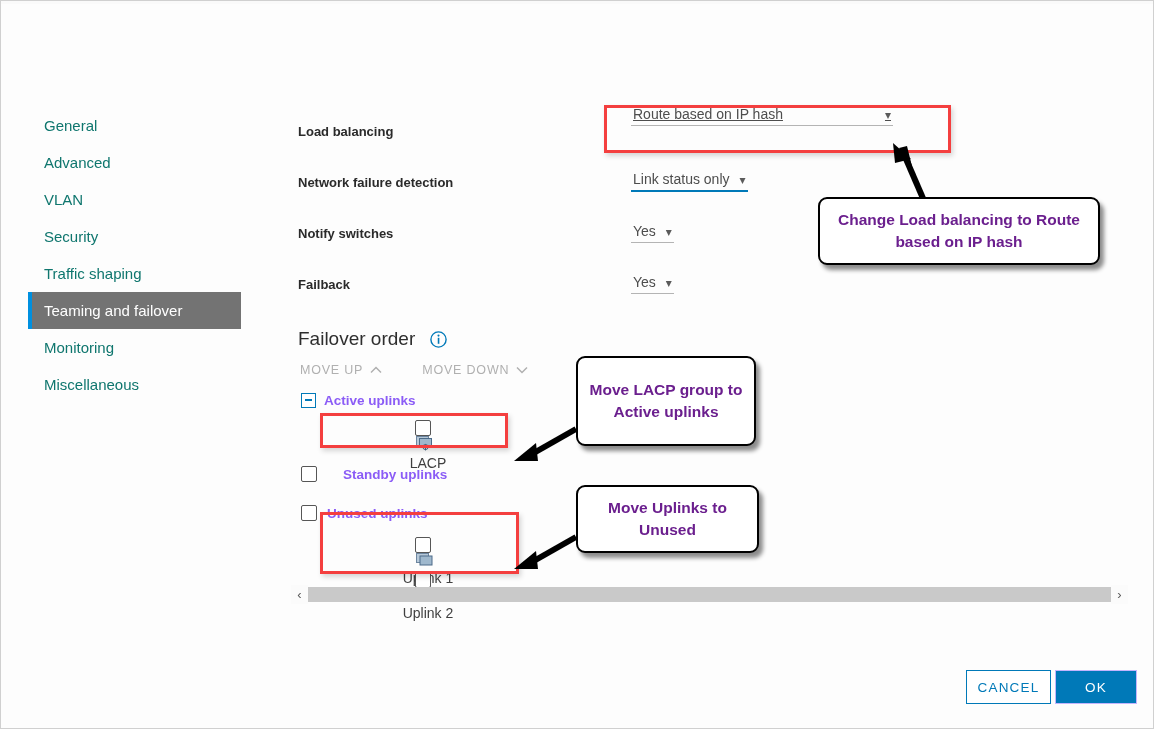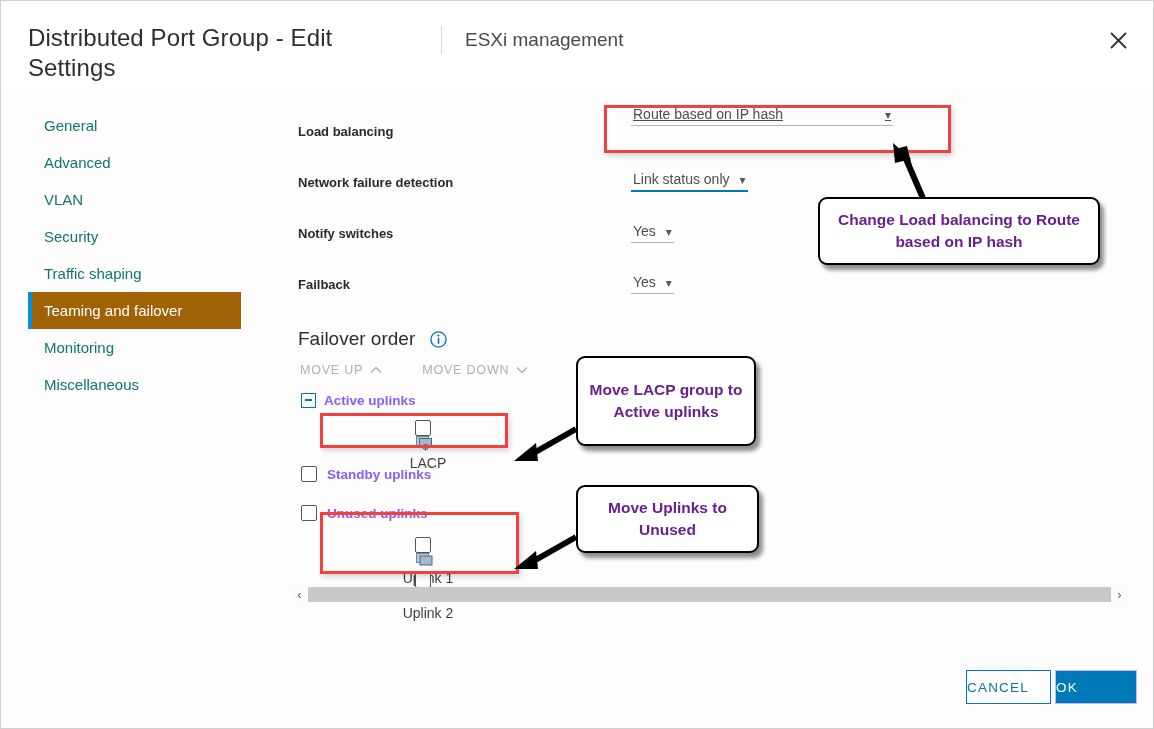--- a/index.html
+++ b/index.html
@@ -52,21 +52,21 @@
   }
   .side-item {
     position: relative;
     height: 37px; line-height: 37px;
     padding-left: 16px;
     font-size: 15px; color: #0f766e;
     cursor: pointer;
     white-space: nowrap;
   }
   .side-item.selected {
-    background: #a16207;
+    background: #737373;
     color: #ffffff;
   }
   .side-item.selected::before {
     content: ""; position: absolute; left: 0; top: 0;
     width: 4px; height: 100%; background: #0090e0;
   }
   .form-label {
     font-size: 13px; font-weight: bold; color: #2a2a2a;
     position: absolute; left: 297px;
   }
@@ -148,51 +148,38 @@
     color: #5a5a5a; font-size: 13px; cursor: pointer; background: #fbfbfb;
   }
   .hscroll .track {
     flex: 1; height: 15px; background: #ececec;
   }
   .hscroll .thumb { height: 15px; background: #c9c9c9; width: 100%; cursor: pointer; }
 
   
   .btn {
     position: absolute; height: 34px;
-    display: flex; align-items: center; 
+    display: flex; align-items: center; justify-content: center;
     font-size: 13.5px; letter-spacing: 1.2px; cursor: pointer;
   }
   .btn-cancel {
     left: 965px; top: 669px; width: 85px;
     border: 1px solid #0079b8; color: #0079b8; background: #fff;
   }
   .btn-ok {
     left: 1054px; top: 669px; width: 82px;
     background: #0079b8; color: #ffffff; border: 1px solid #c4b5fd;
   }
 </style>
 </head>
 <body>
 
 <div id="app">
   <div class="top-rule"></div>
 
-  <div class="header">
-    <div class="title">Distributed Port Group - Edit Settings</div>
-    <div class="header-divider"></div>
-    <div class="subtitle">ESXi management</div>
-    <div class="close-btn">
-      <span>
-        <svg width="19" height="19" viewBox="0 0 19 19">
-          <line x1="2" y1="2" x2="17" y2="17" stroke="#333" stroke-width="1.8"></line>
-          <line x1="17" y1="2" x2="2" y2="17" stroke="#333" stroke-width="1.8"></line>
-        </svg>
-      </span>
-    </div>
-  </div>
 
   <div class="sidebar">
     <div class="side-item"><span>General</span></div>
     <div class="side-item"><span>Advanced</span></div>
     <div class="side-item"><span>VLAN</span></div>
     <div class="side-item"><span>Security</span></div>
     <div class="side-item"><span>Traffic shaping</span></div>
     <div class="side-item selected"><span>Teaming and failover</span></div>
     <div class="side-item"><span>Monitoring</span></div>
     <div class="side-item"><span>Miscellaneous</span></div>
@@ -267,21 +254,21 @@
           <rect x="3.5" y="2.5" width="12" height="9" fill="#9fb8cd" stroke="#4c6b89" stroke-width="1"></rect>
           <circle cx="9.5" cy="11" r="2.6" fill="#ffffff" stroke="#4c6b89" stroke-width="1"></circle>
           <line x1="9.5" y1="8" x2="9.5" y2="14.4" stroke="#4c6b89" stroke-width="1"></line>
           <line x1="6.6" y1="11" x2="12.4" y2="11" stroke="#4c6b89" stroke-width="1"></line>
         </svg>
       </span>
       <span>LACP</span>
     </div>
     <div class="row-spacer-sm"></div>
 
-    <div class="tree-row" style="height:30px;">
+    <div class="tree-row" style="height:30px;gap:16px;">
       <span class="cbox"></span>
       <span>Standby uplinks</span>
     </div>
     <div class="row-spacer-sm"></div>
 
     <div class="tree-row" style="height:30px;">
       <span class="cbox"></span>
       <span>Unused uplinks</span>
     </div>
     <div class="row-spacer-sm"></div>

